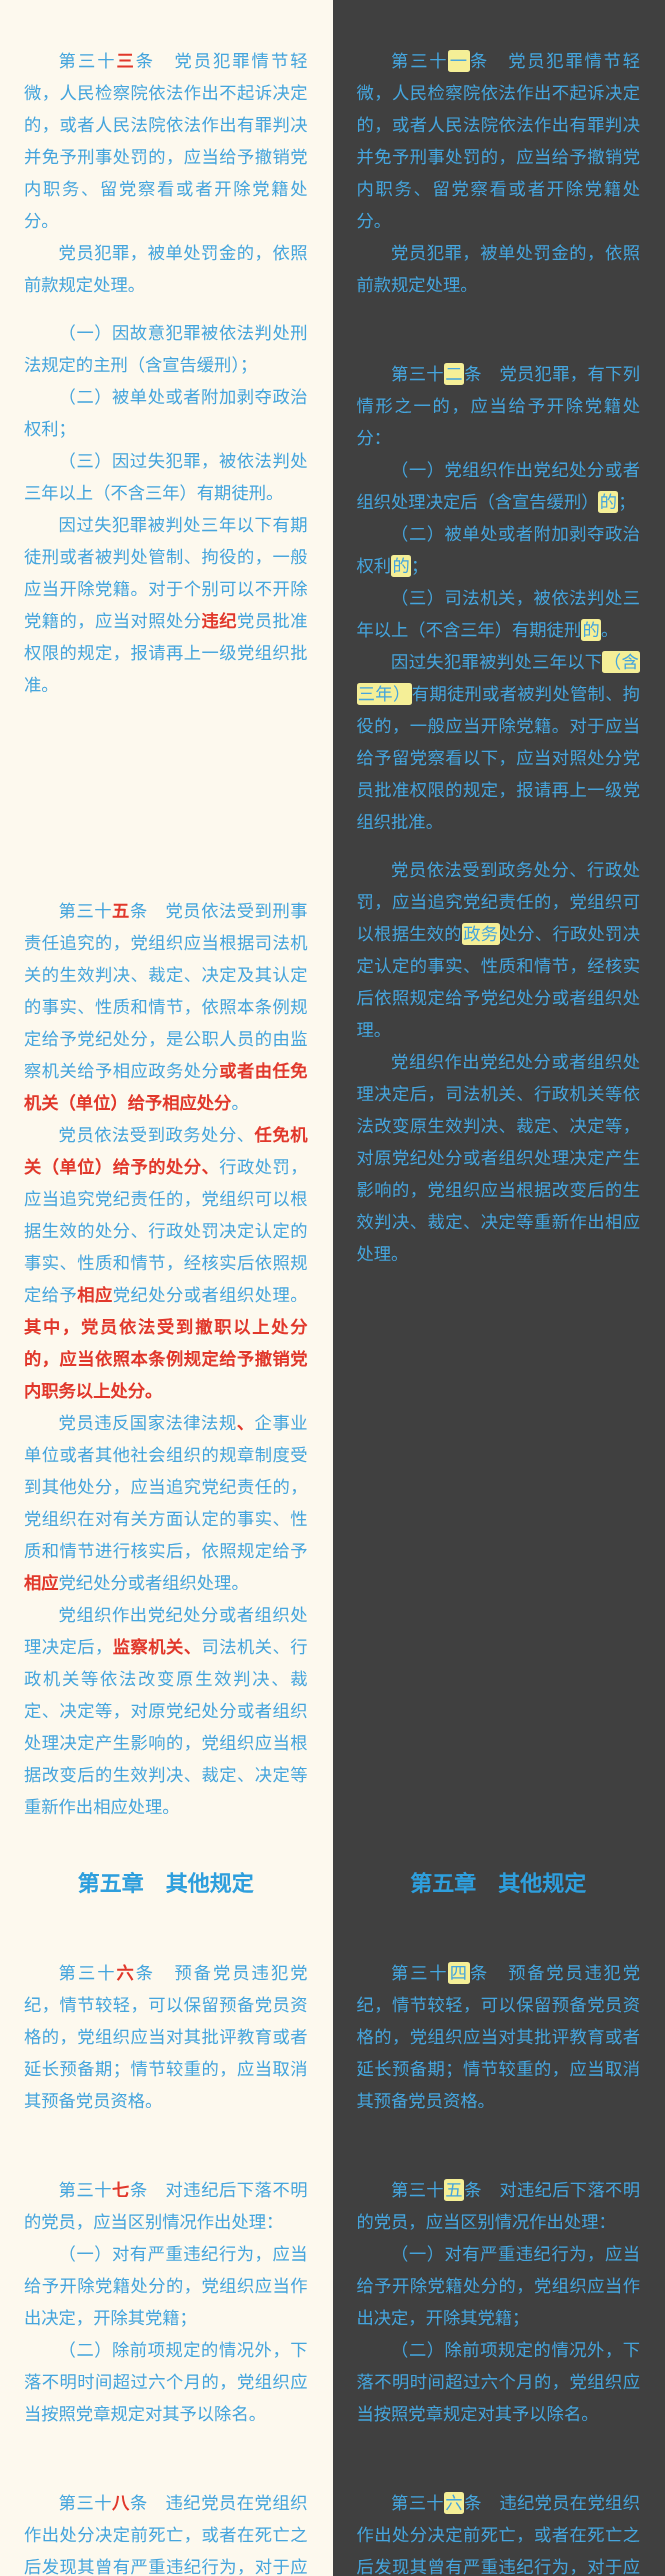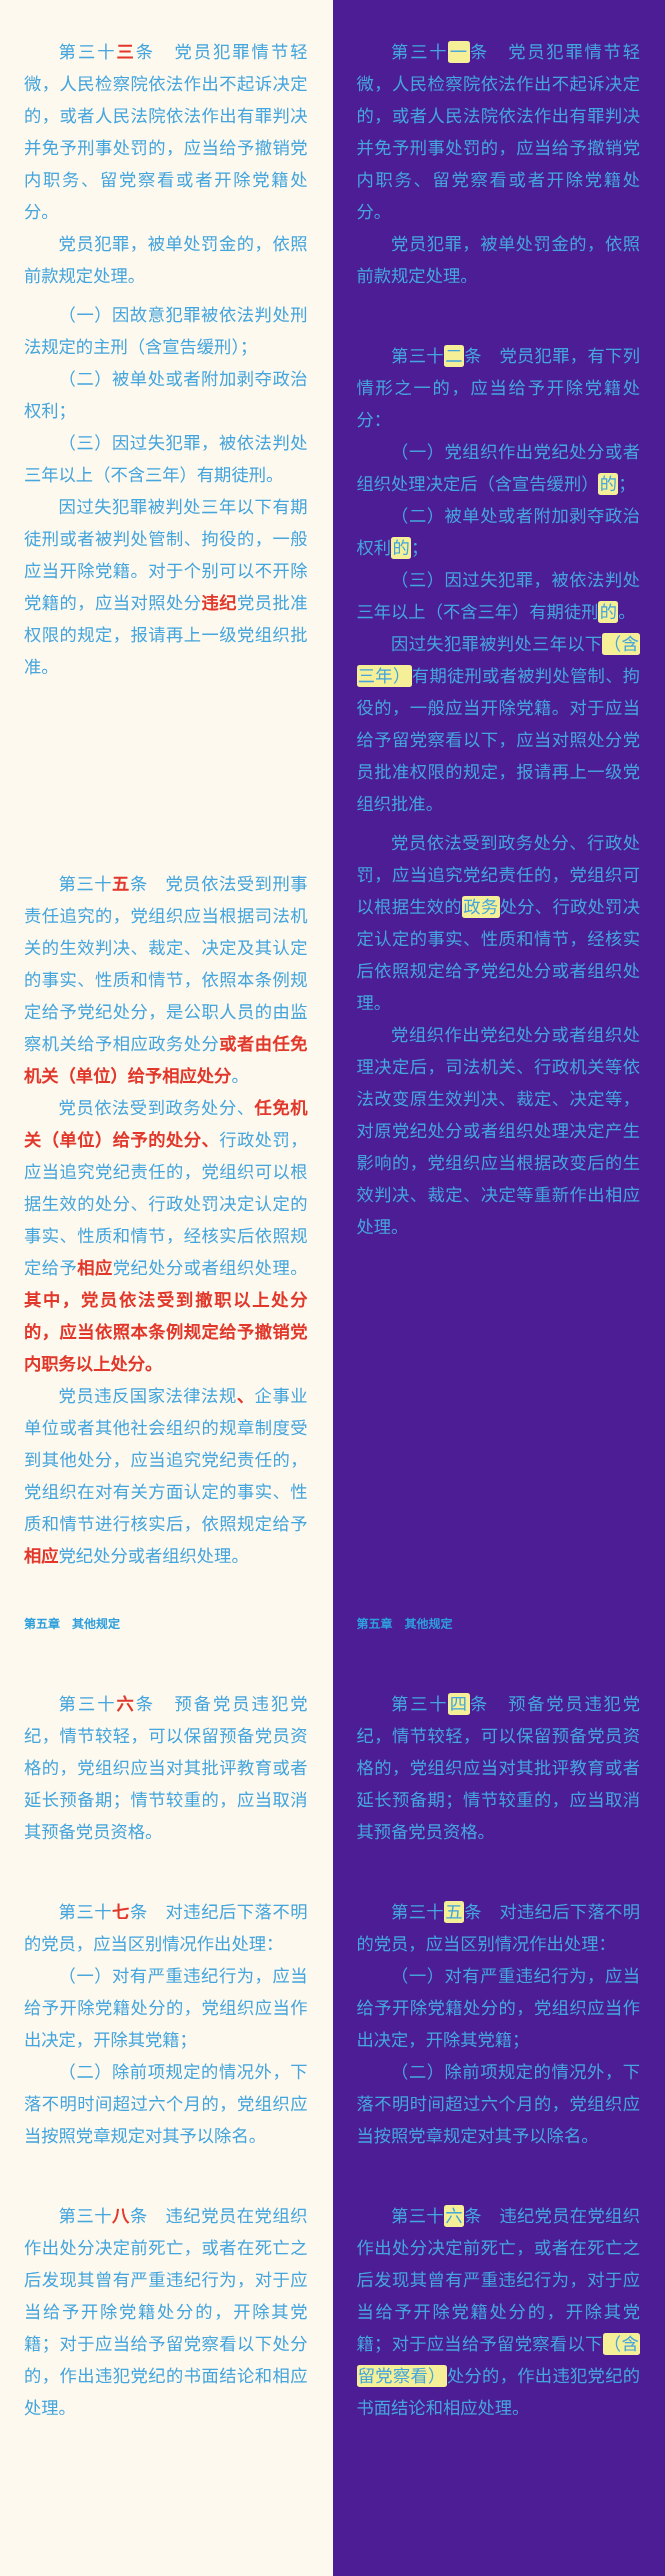--- a/index.html
+++ b/index.html
@@ -9,36 +9,37 @@
     min-height:2576px;
     display:flex;
     flex-direction:column;
     background:#fdf9ee;
   }
   .row{display:flex;flex:0 0 auto;}
   .row:last-child{flex:1 0 auto;}
   .cell{
     flex:0 0 50%;
     box-sizing:border-box;
-    padding:7px 25px 0 24px;
+    padding:16px 25px 0 24px;
     font-size:17.3px;
     line-height:32px;
     color:#45a5dd;
     text-align:justify;
   }
   .cell.left{background:#fdf9ee;}
-  .cell.right{background:#4c1d95;}
+  .cell.right{background:#404040;}
   .para{margin:0;text-indent:2em;}
   .article-start{margin-top:41px;}
   .row:first-child .article-start{margin-top:29px;}
   .chapter-heading{
     margin-top:29px;
+    text-align:center;
     font-weight:bold;
     color:#2e9fdd;
-    font-size:12px;
+    font-size:22px;
     line-height:32px;
   }
   .red{color:#e1382b;font-weight:bold;}
   .hl{
     background:#f5ef97;
     border-radius:2.7px;
     padding:1.3px 1.3px;
     box-decoration-break:clone;
     -webkit-box-decoration-break:clone;
   }
@@ -62,29 +63,30 @@
       <div class="cell left">
         <p class="para"><span>（一）因故意犯罪被依法判处刑法规定的主刑（含宣告缓刑）；</span></p>
         <p class="para"><span>（二）被单处或者附加剥夺政治权利；</span></p>
         <p class="para"><span>（三）因过失犯罪，被依法判处三年以上（不含三年）有期徒刑。</span></p>
         <p class="para"><span>因过失犯罪被判处三年以下有期徒刑或者被判处管制、拘役的，一般应当开除党籍。对于个别可以不开除党籍的，应当对照处分</span><span class="red">违纪</span><span>党员批准权限的规定，报请再上一级党组织批准。</span></p>
       </div>
       <div class="cell right">
         <p class="para article-start"><span>第三十</span><span class="hl">二</span><span>条　党员犯罪，有下列情形之一的，应当给予开除党籍处分：</span></p>
         <p class="para"><span>（一）党组织作出党纪处分或者组织处理决定后（含宣告缓刑）</span><span class="hl">的</span><span>；</span></p>
         <p class="para"><span>（二）被单处或者附加剥夺政治权利</span><span class="hl">的</span><span>；</span></p>
-        <p class="para"><span>（三）因过失犯罪，被依法判处三年以上（不含三年）有期徒刑</span><span class="hl">的</span><span>。</span></p>
+        <p class="para"><span>（三）司法机关，被依法判处三年以上（不含三年）有期徒刑</span><span class="hl">的</span><span>。</span></p>
         <p class="para"><span>因过失犯罪被判处三年以下</span><span class="hl">（含三年）</span><span>有期徒刑或者被判处管制、拘役的，一般应当开除党籍。对于应当给予留党察看以下，应当对照处分党员批准权限的规定，报请再上一级党组织批准。</span></p>
       </div>
     </div>
     <div class="row">
       <div class="cell left">
         <p class="para article-start"><span>第三十</span><span class="red">五</span><span>条　党员依法受到刑事责任追究的，党组织应当根据司法机关的生效判决、裁定、决定及其认定的事实、性质和情节，依照本条例规定给予党纪处分，是公职人员的由监察机关给予相应政务处分</span><span class="red">或者由任免机关（单位）给予相应处分</span><span>。</span></p>
         <p class="para"><span>党员依法受到政务处分、</span><span class="red">任免机关（单位）给予的处分、</span><span>行政处罚，应当追究党纪责任的，党组织可以根据生效的处分、行政处罚决定认定的事实、性质和情节，经核实后依照规定给予</span><span class="red">相应</span><span>党纪处分或者组织处理。</span><span class="red">其中，党员依法受到撤职以上处分的，应当依照本条例规定给予撤销党内职务以上处分。</span></p>
         <p class="para"><span>党员违反国家法律法规</span><span class="red">、</span><span>企事业单位或者其他社会组织的规章制度受到其他处分，应当追究党纪责任的，党组织在对有关方面认定的事实、性质和情节进行核实后，依照规定给予</span><span class="red">相应</span><span>党纪处分或者组织处理。</span></p>
+        <p class="para"><span>党组织作出党纪处分或者组织处理决定后，</span><span class="red">监察机关、</span><span>司法机关、行政机关等依法改变原生效判决、裁定、决定等，对原党纪处分或者组织处理决定产生影响的，党组织应当根据改变后的生效判决、裁定、决定等重新作出相应处理。</span></p>
       </div>
       <div class="cell right">
         <p class="para"><span>党员依法受到政务处分、行政处罚，应当追究党纪责任的，党组织可以根据生效的</span><span class="hl">政务</span><span>处分、行政处罚决定认定的事实、性质和情节，经核实后依照规定给予党纪处分或者组织处理。</span></p>
         <p class="para"><span>党组织作出党纪处分或者组织处理决定后，司法机关、行政机关等依法改变原生效判决、裁定、决定等，对原党纪处分或者组织处理决定产生影响的，党组织应当根据改变后的生效判决、裁定、决定等重新作出相应处理。</span></p>
       </div>
     </div>
     <div class="row chapter-row">
       <div class="cell left">
         <div class="chapter-heading">第五章　其他规定</div>
       </div>

